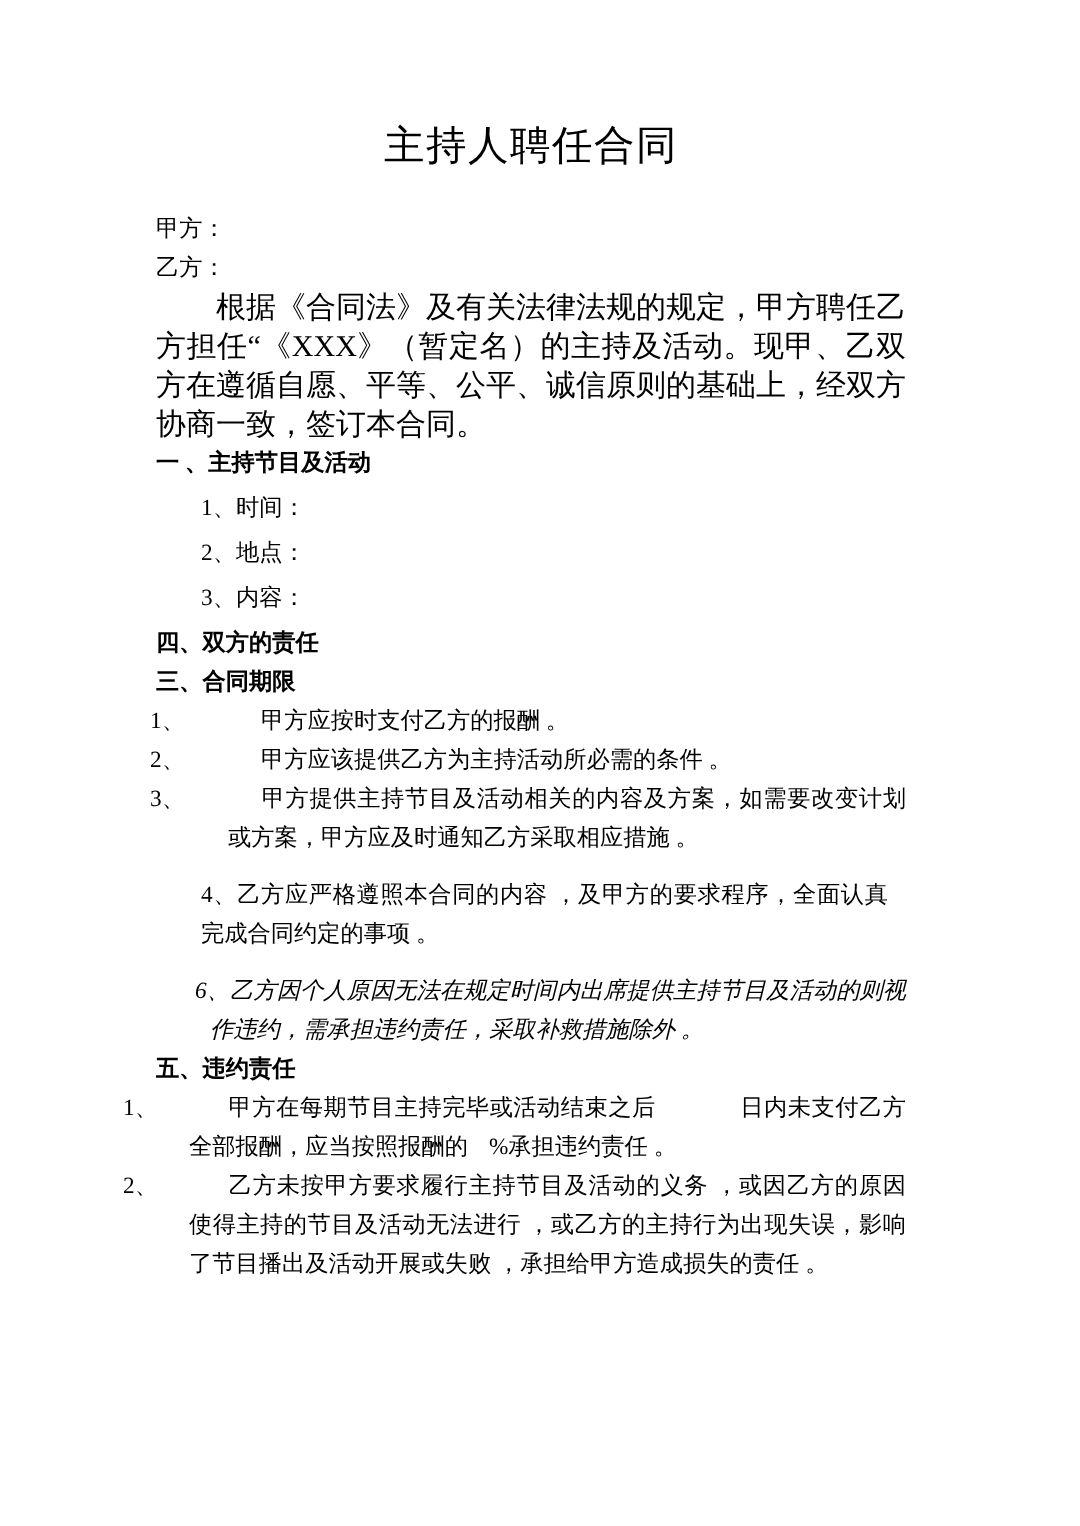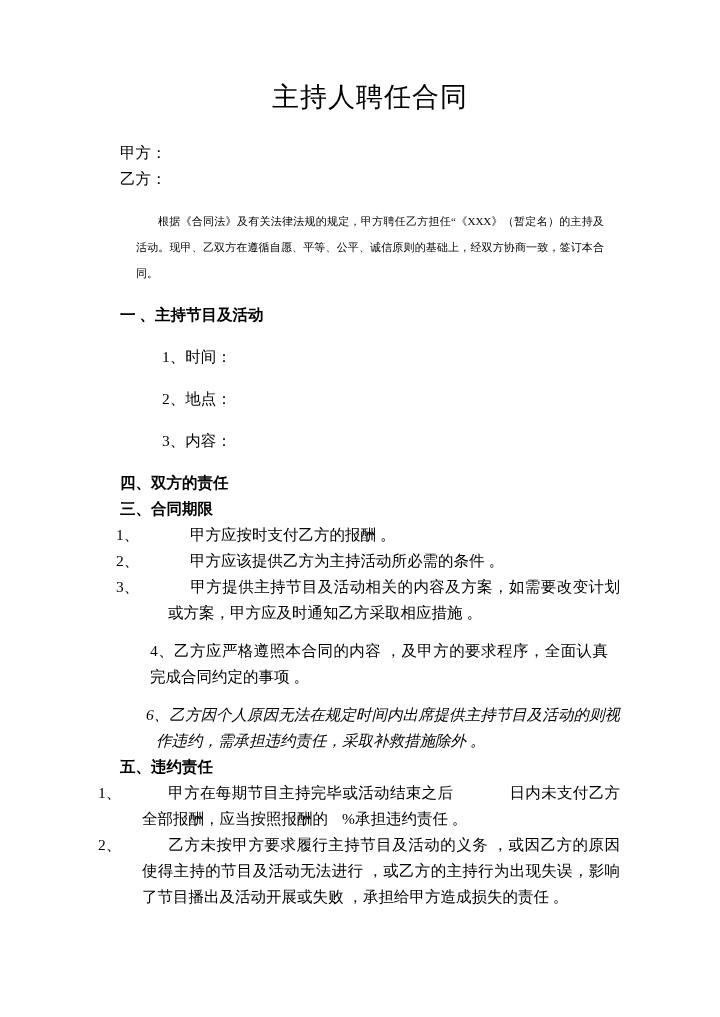--- a/index.html
+++ b/index.html
@@ -19,42 +19,42 @@
   .page {
     position: relative;
     width: 720px;
     height: 1017px;
     background: #ffffff;
     box-sizing: border-box;
   }
 
   .content {
     position: absolute;
-    left: 120px;
+    left: 104px;
     top: 0;
     width: 500px;
   }
 
   
   .doc-title {
     text-align: center;
     font-size: 27px;
     line-height: 34px;
     font-weight: 400;
     letter-spacing: 1px;
     margin: 0;
     padding-top: 80px;
     font-family: "Liberation Serif", "DejaVu Serif", serif;
   }
 
   
   .p {
-    font-size: 11px;
-    line-height: 26px;
-    margin: 16px;
+    font-size: 20px;
+    line-height: 26px;
+    margin: 0;
     text-align: justify;
     text-justify: inter-ideograph;
     font-family: "Liberation Serif", "DejaVu Serif", serif;
     white-space: pre-wrap;
   }
 
   .bold {
     font-weight: 700;
   }
 
@@ -91,21 +91,21 @@
   
   .blank-sm { display: inline-block; width: 56px; }
   .blank-md { display: inline-block; width: 66px; }
   .blank-lg { display: inline-block; width: 78px; }
   .blank-xs { display: inline-block; width: 14px; }
 
   
   .sub-item-a {
     font-size: 15.5px;
     line-height: 26px;
-    margin: 16px;
+    margin: 4px;
     padding-left: 26px;
   }
 
   
   .sub-item-b {
     font-size: 15.5px;
     line-height: 26px;
     margin: 0;
     padding-left: 48px;
     text-indent: -26px;

